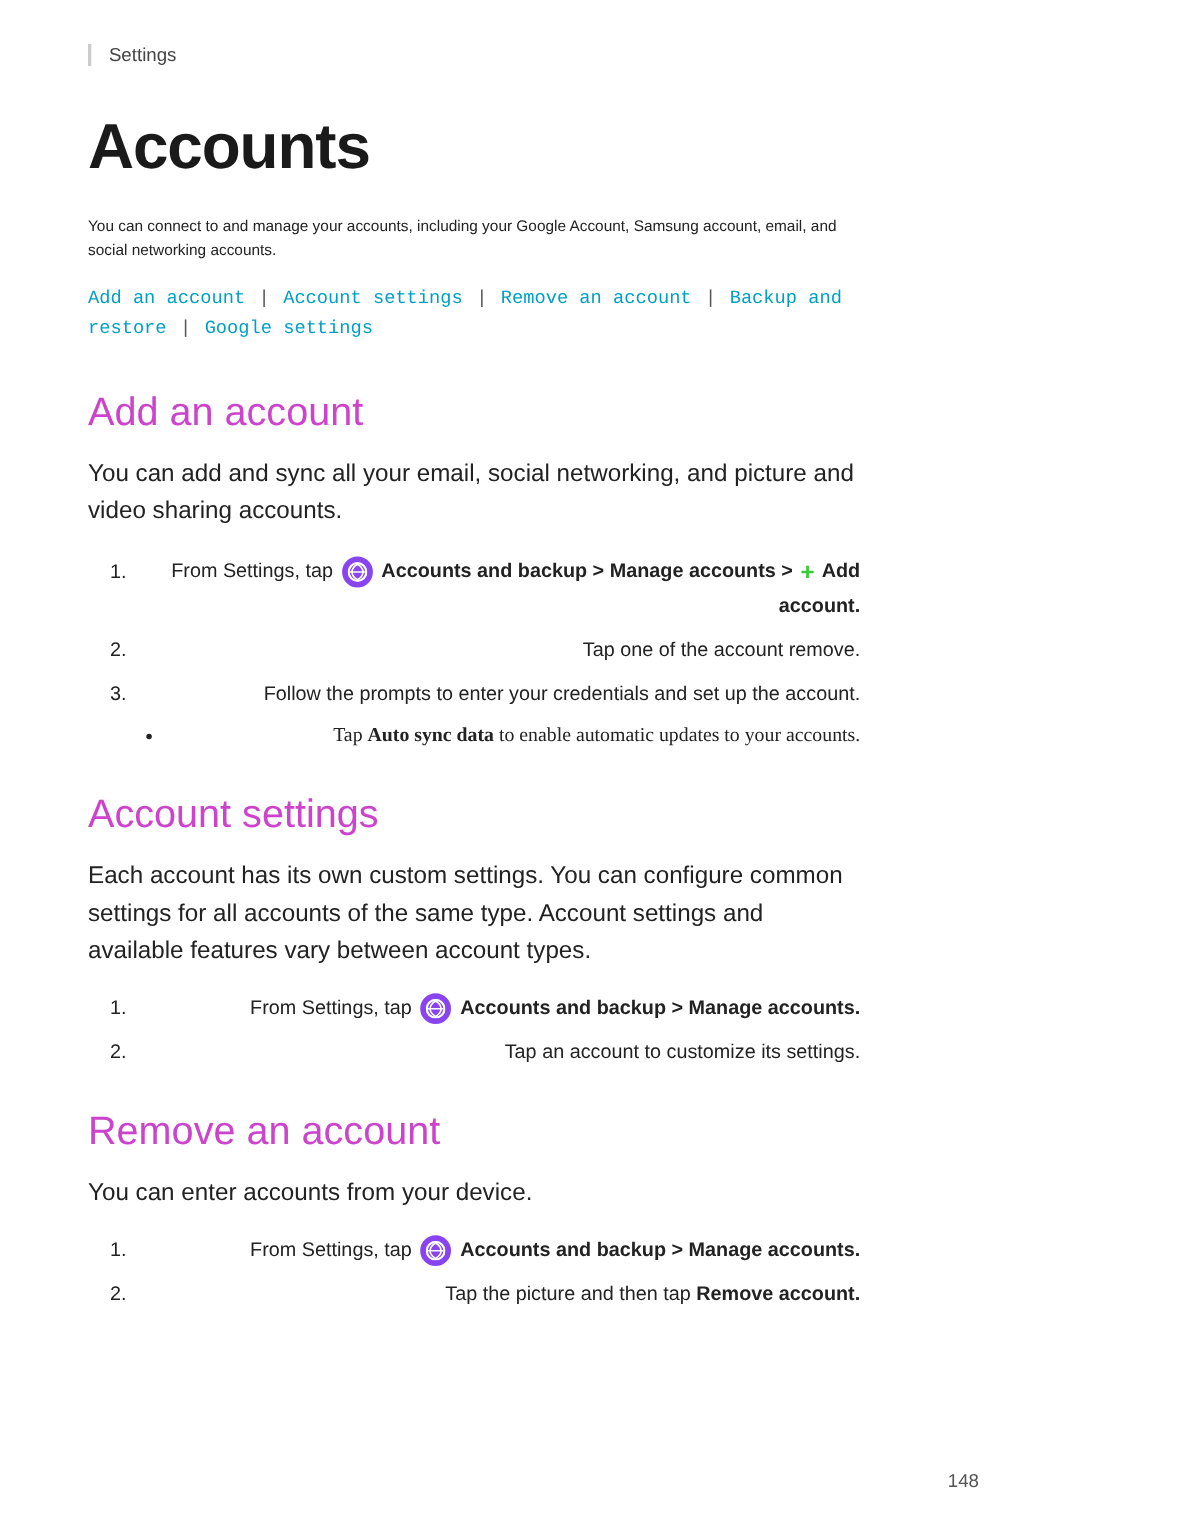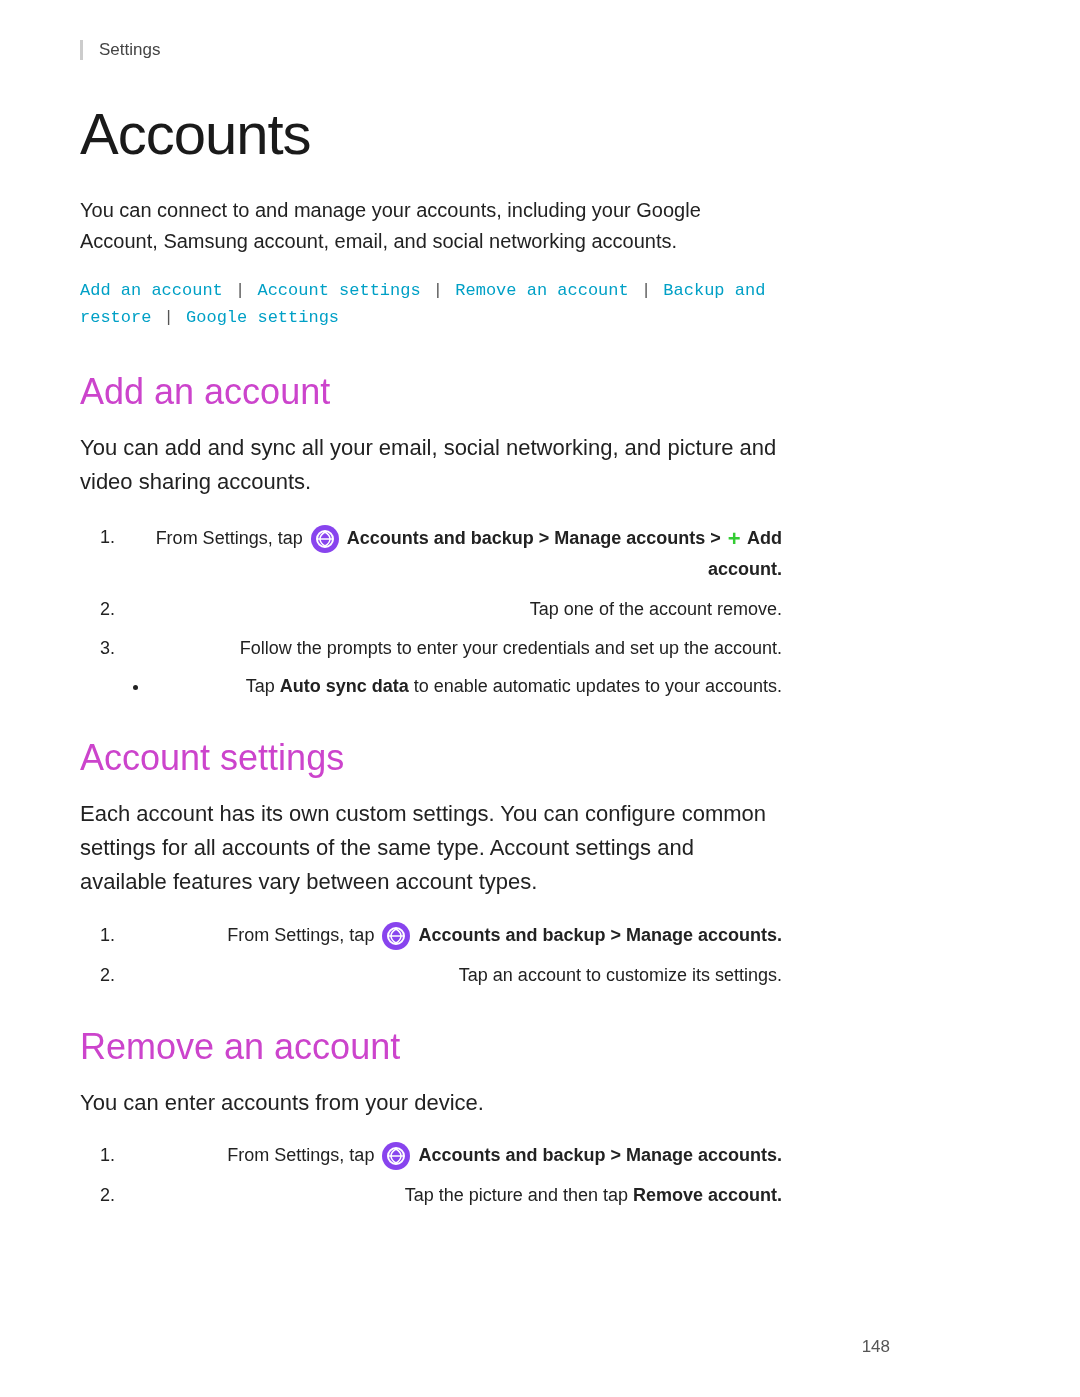--- a/index.html
+++ b/index.html
@@ -30,29 +30,29 @@
       border-left: 3px solid #cccccc;
       padding-left: 16px;
       font-size: 17px;
       color: #444444;
       margin-bottom: 40px;
       font-family: Arial, sans-serif;
     }
 
     .page-title {
       font-size: 58px;
-      font-weight: 400;
+      font-weight: 700;
       color: #1a1a1a;
       margin-bottom: 28px;
       font-family: Arial, sans-serif;
       letter-spacing: -1px;
     }
 
     .intro-text {
-      font-size: 20px;
+      font-size: 14px;
       color: #222222;
       line-height: 1.55;
       margin-bottom: 20px;
       font-family: Arial, sans-serif;
     }
 
     .nav-links {
       margin-bottom: 40px;
       font-size: 17px;
       font-family: Liberation Mono, monospace;
@@ -103,21 +103,21 @@
     .bullet-list {
       margin-left: 30px;
       margin-top: 10px;
       list-style-type: disc;
     }
 
     .bullet-list li {
       font-size: 18px;
       color: #222222;
       line-height: 1.55;
-      font-family: Liberation Sans, sans-serif;
+      font-family: Liberation Serif, serif;
     }
 
     .icon-accounts-inner {
       display: inline-flex;
       align-items: center;
       justify-content: center;
       width: 28px;
       height: 28px;
       background: #8844ee;
       border-radius: 50%;

